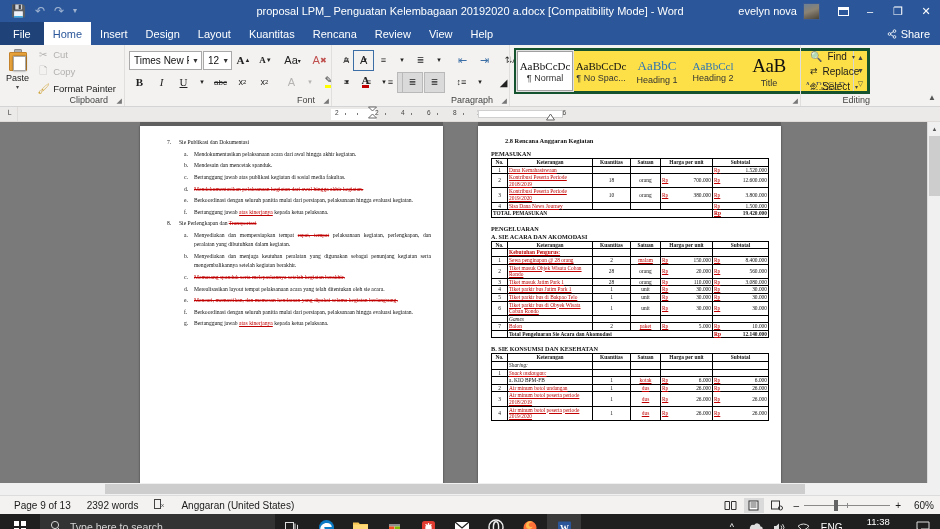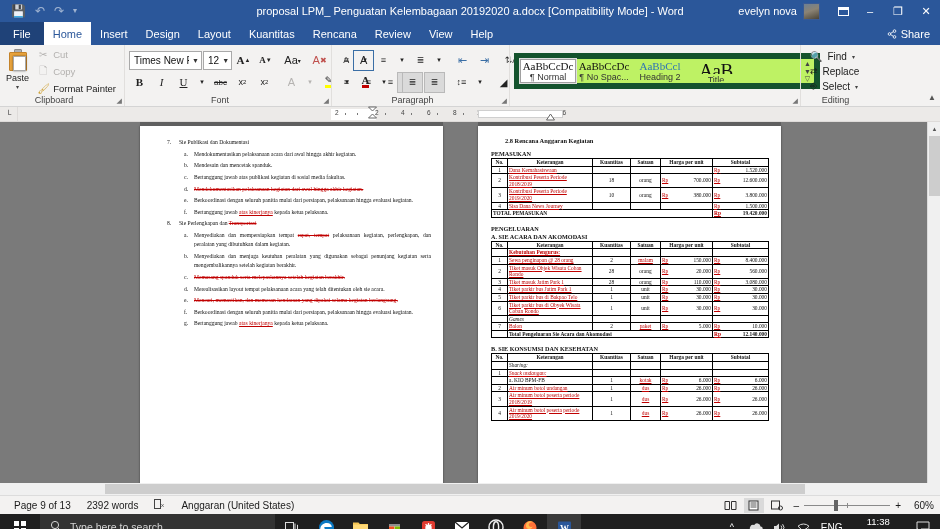--- a/index.html
+++ b/index.html
@@ -53,21 +53,21 @@
   .tab-right { margin-left:auto; display:flex; align-items:center; gap:12px; padding-right:10px;}
   .tab-right span { display:flex; align-items:center; gap:4px; font-size:11px; cursor:pointer; }
   
   .ribbon {
     height:62px; background:#f3f2f1; display:flex; align-items:stretch;
     border-bottom:1px solid #d4d4d4; position:relative;
   }
   .rgroup { display:flex; flex-direction:column; position:relative; padding:2px 4px 0; }
   .rgroup + .rgroup { border-left:1px solid #e1dfdd; }
   .rgroup .glabel {
-    position:absolute; bottom:1px; left:0; right:16px; text-align:center;
+    position:absolute; bottom:1px; left:0; right:16px; text-align:right;
     font-size:9px; color:#444; }
   .rgroup .dlg {
     position:absolute; bottom:1px; right:2px; font-size:7px; color:#777; cursor:pointer;
   }
   .gbody { display:flex; flex:1; padding-bottom:11px; }
   
   .paste-btn {
     width:40px; display:flex; flex-direction:column; align-items:center;
     justify-content:flex-start; padding-top:2px; cursor:pointer; font-size:9px; color:#222;
   }
@@ -99,21 +99,21 @@
   .ib.dis { color:#b5b3b1; }
   .ib.sel { background:#dadada; border-color:#b9b9b9; }
   .ib.small { min-width:14px; font-size:7px; }
   .sep { width:1px; height:16px; background:#dcdcdc; margin:0 2px; }
   .ib b { font-family:"Liberation Serif", serif; font-weight:bold; }
   .ib i { font-family:"Liberation Serif", serif; font-style:italic; }
   .ib u { font-family:"Liberation Serif", serif; }
   .hl-a { border-bottom:3px solid #ffff00; line-height:9px;}
   .fc-a { border-bottom:3px solid #c00000; line-height:9px;}
   
-  .stylebox { display:flex; border:6px solid #14532d; background:#bef264; height:36px; }
+  .stylebox { display:flex; border:3px solid #14532d; background:#fde047; height:46px; }
   .sitem {
     width:56px; display:flex; flex-direction:column; align-items:center;
     justify-content:center; cursor:pointer; border:1px solid transparent; gap:1px;
   }
   .sitem.active { border:1px solid #a0a0a0; background:#fff; outline:1px solid #e0e0e0;}
   .sprev { font-family:"Liberation Serif", serif; font-size:11px; color:#111; white-space:nowrap; overflow:hidden; width:54px; text-align:center;}
   .sprev.h1 { color:#2e74b5; font-size:13px; }
   .sprev.h2 { color:#2e74b5; font-size:11px; }
   .sprev.title { font-size:19px; color:#111; letter-spacing:-.5px;}
   .sprev.sub { color:#5a5a5a; font-size:10px;margin-top:28px; }
@@ -386,20 +386,24 @@
       <div class="stylebox">
         <div class="sitem active">
           <span class="sprev">AaBbCcDc</span>
           <span class="sname">¶ Normal</span>
         </div>
         <div class="sitem">
           <span class="sprev">AaBbCcDc</span>
           <span class="sname">¶ No Spac...</span>
         </div>
         <div class="sitem">
+          <span class="sprev h1">AaBbC</span>
+          <span class="sname">Heading 1</span>
+        </div>
+        <div class="sitem">
           <span class="sprev h2">AaBbCcl</span>
           <span class="sname">Heading 2</span>
         </div>
         <div class="sitem">
           <span class="sprev title">AaB</span>
           <span class="sname">Title</span>
         </div>
         <div class="sitem">
           <span class="sprev sub">AaBbCcD</span>
           <span class="sname">Subtitle</span>

